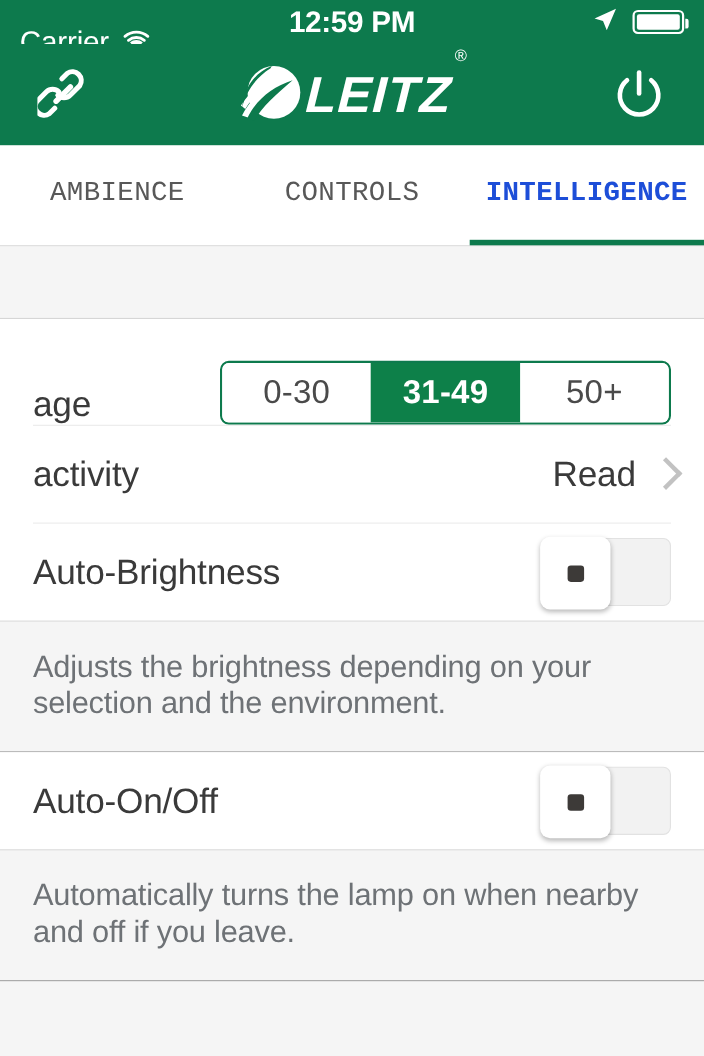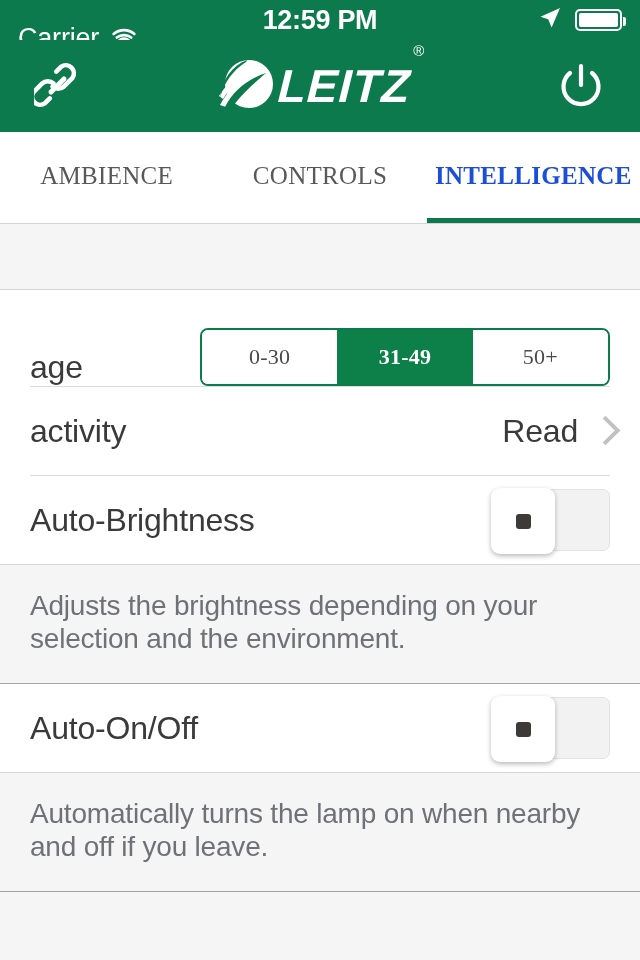--- a/index.html
+++ b/index.html
@@ -74,21 +74,21 @@
   
   .tabbar {
     height:92px; background:#ffffff;
     display:flex; align-items:stretch;
     border-bottom:1px solid #d3d3d3;
   }
   .tab {
     flex:1; display:flex; align-items:center; justify-content:center;
     font-size:25px; color:#585858; letter-spacing:0.3px;
     cursor:pointer; position:relative; background:transparent; border:none;
-    font-family:Liberation Serif, serif;
+    font-family:Liberation Mono, monospace;
     padding-bottom:4px;
   }
   .tab.active { color:#1d4ed8; font-weight:bold; }
   .tab.active::after {
     content:""; position:absolute; left:0; right:0; bottom:0;
     height:5px; background:#0d7a4d;
   }
 
   
   .spacer {
@@ -115,23 +115,23 @@
   
   .row.seg-row { min-height:96px;align-items:flex-end; }
 
   
   .segmented {
     display:flex; border:2px solid #0d7a4d; border-radius:8px;
     overflow:hidden; height:58px; width:410px;
   }
   .seg {
     flex:1; display:flex; align-items:center; justify-content:center;
-    font-size:22px; color:#4a4a4a; background:#ffffff;
+    font-size:30px; color:#4a4a4a; background:#ffffff;
     cursor:pointer; border:none; letter-spacing:0.2px;
-    font-family:Liberation Serif, serif;
+    font-family:Liberation Sans, sans-serif;
   }
   .seg.selected {
     background:#0d8049; color:#ffffff; font-weight:bold;
   }
 
   
   .row-value {
     font-size:32px; color:#3a3a3a; margin-right:16px;
     letter-spacing:-0.2px;
   }

